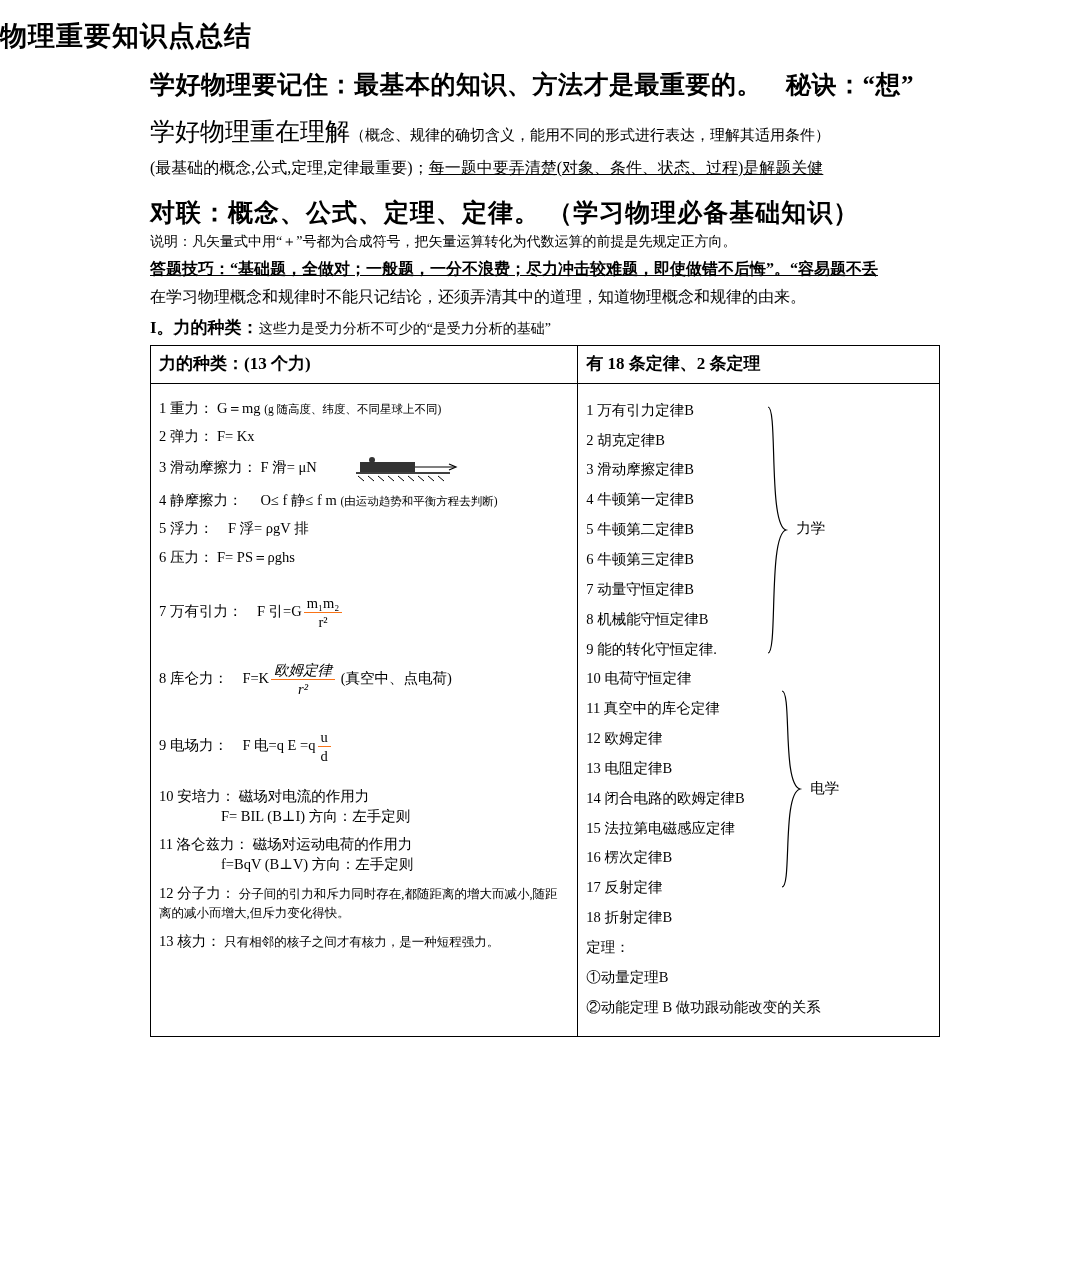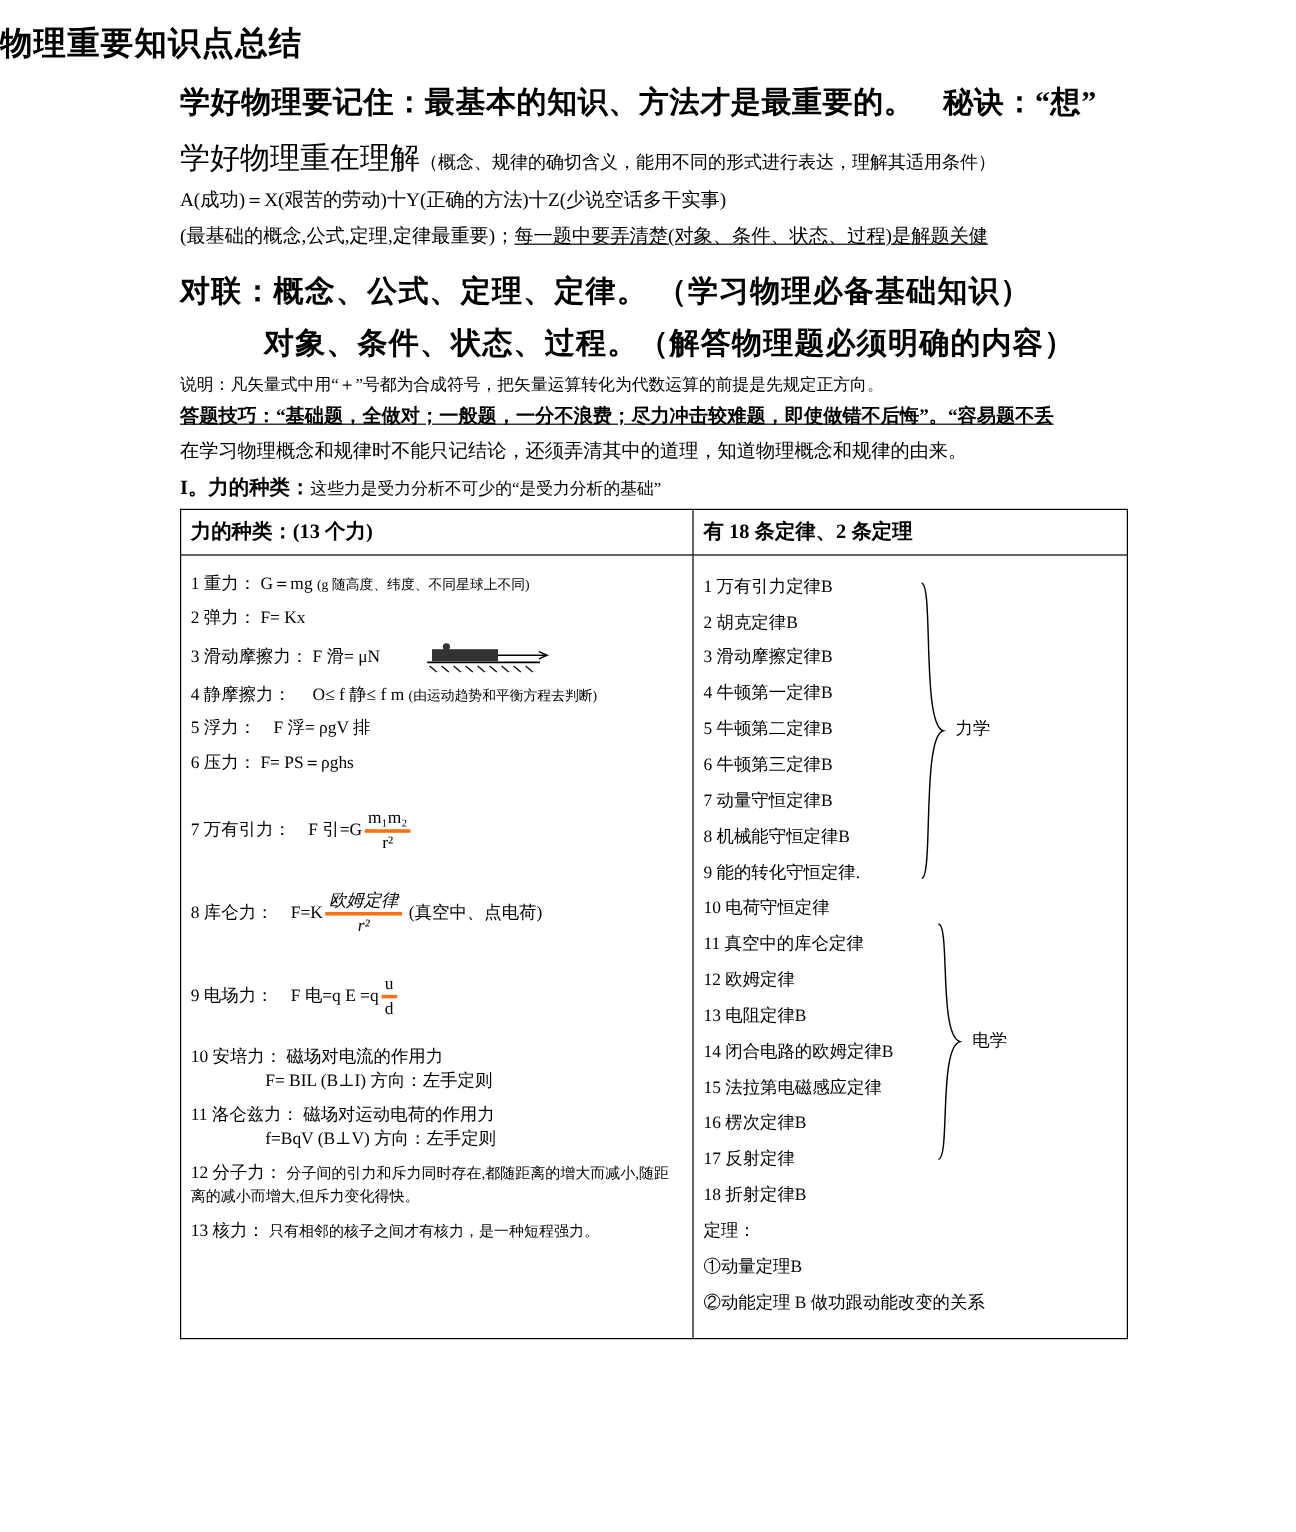--- a/index.html
+++ b/index.html
@@ -136,21 +136,21 @@
     line-height: 1.3;
   }
   .frac {
     display: inline-block;
     vertical-align: middle;
     text-align: center;
     margin: 0 2px;
   }
   .frac .num {
     display: block;
-    border-bottom: 3px solid #f97316;
+    border-bottom: 1px solid #f97316;
     padding: 0 3px;
     line-height: 1.25;
     font-family: Liberation Serif, serif;
   }
   .frac .den {
     display: block;
     padding: 0 3px;
     line-height: 1.25;
   }
   .italic { font-style: italic; }
@@ -187,29 +187,27 @@
   <div class="body-area">
 
     <div class="line-big">
       <span>学好物理要记住：最基本的知识、方法才是最重要的。</span><span class="spacer"></span><span>秘诀：“想”</span>
     </div>
 
     <div class="understand">
       <span>学好物理重在理解</span><span class="small">（概念、规律的确切含义，能用不同的形式进行表达，理解其适用条件）</span>
     </div>
 
-    <div class="p-normal">A(成功)＝X(艰苦的劳动)十Y(正确的方法)十Z(少说空话多干实事)</div>
 
     <div class="p-normal">
       <span>(最基础的概念,公式,定理,定律最重要)；</span><span class="u-line">每一题中要弄清楚(对象、条件、状态、过程)是解题关健</span>
     </div>
 
 
     <div class="couplet">对联：概念、公式、定理、定律。 （学习物理必备基础知识）</div>
-    <div class="couplet2">对象、条件、状态、过程。（解答物理题必须明确的内容）</div>
 
     <div class="note-line">说明：凡矢量式中用“＋”号都为合成符号，把矢量运算转化为代数运算的前提是先规定正方向。</div>
 
     <div class="tips-line">答题技巧：“基础题，全做对；一般题，一分不浪费；尽力冲击较难题，即使做错不后悔”。“容易题不丢</div>
 
     <div class="plain-line">在学习物理概念和规律时不能只记结论，还须弄清其中的道理，知道物理概念和规律的由来。</div>
 
     <div class="sect-i">
       <b>I。力的种类：</b><span class="small2">这些力是受力分析不可少的“是受力分析的基础”</span>
     </div>

